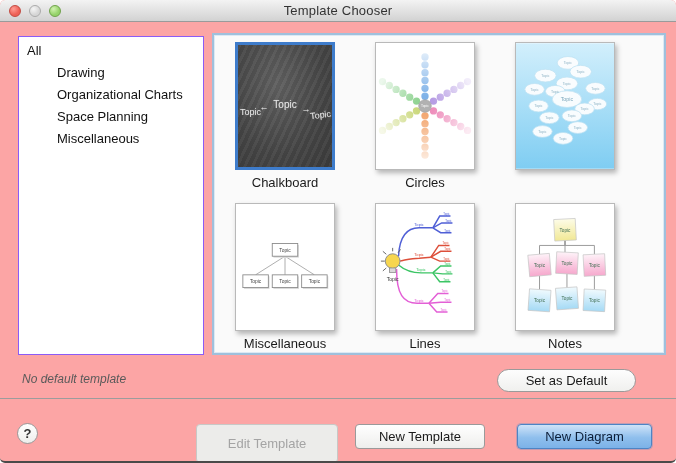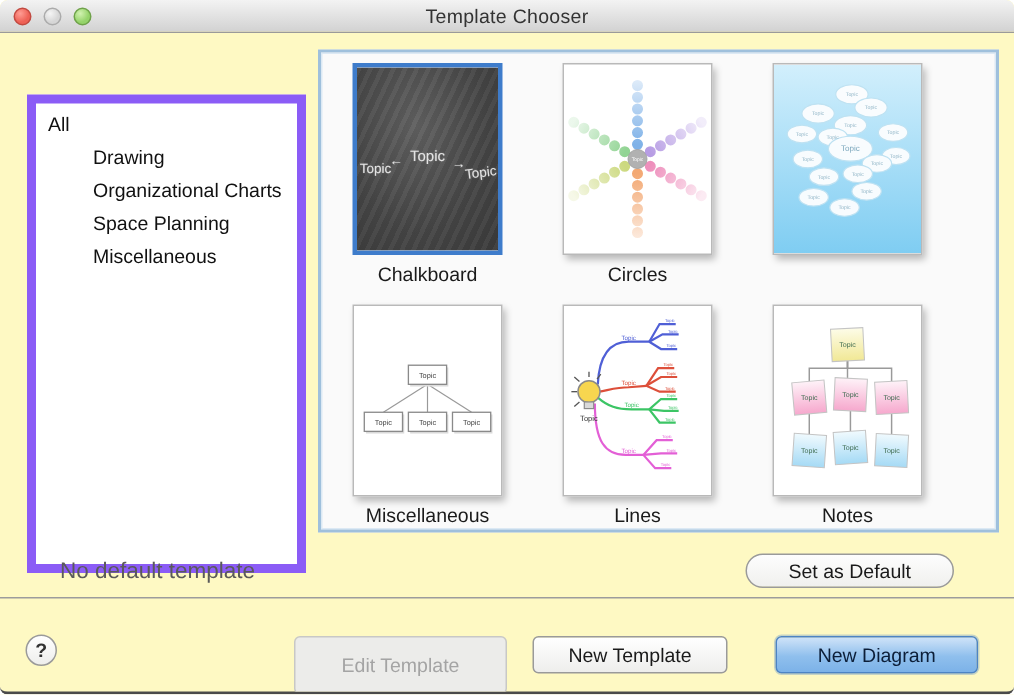--- a/index.html
+++ b/index.html
@@ -1,20 +1,20 @@
 <!DOCTYPE html>
 <html><head>
 <meta charset="utf-8">
 <style>
   html,body{margin:0;padding:0;background:#ffffff;}
   *{box-sizing:border-box;}
   .window{
     position:relative;width:676px;height:463px;
     font-family:"Liberation Sans","DejaVu Sans",sans-serif;
-    background:#fef9c3;
+    background:#fca5a5;
     border-radius:5px 5px 5px 5px;
     border-bottom:2px solid #4a4a4a;
     overflow:hidden;
   }
   
   .titlebar{
     position:absolute;left:0;top:0;width:676px;height:22px;
     background:linear-gradient(180deg,#f3f3f3,#d2d2d2);
     border-bottom:1px solid #9a9a9a;
     border-radius:5px 5px 0 0;
@@ -24,22 +24,22 @@
     font-size:13px;color:#333;letter-spacing:.2px;
   }
   .lights{position:absolute;left:9px;top:5px;display:flex;gap:8px;}
   .light{width:12px;height:12px;border-radius:50%;}
   .light.red{background:radial-gradient(circle at 35% 30%,#ff9d94,#ee6156 60%);border:1px solid #c24a41;}
   .light.gray{background:radial-gradient(circle at 35% 30%,#f5f5f5,#d6d6d6 60%);border:1px solid #ababab;}
   .light.green{background:radial-gradient(circle at 35% 30%,#d2f2b1,#95d36a 60%);border:1px solid #6fa24a;}
   
   .sidebar{
     position:absolute;left:18px;top:36px;width:186px;height:319px;
-    background:#ffffff;border:6px solid #8b5cf6;padding-top:3px;
-    font-size:13px;color:#111;overflow:hidden;margin-top:27px;
+    background:#ffffff;border:1px solid #8b5cf6;padding-top:3px;
+    font-size:13px;color:#111;overflow:hidden;
   }
   .side-item{height:22px;line-height:22px;padding-left:38px;cursor:default;white-space:nowrap;}
   .side-item.root{padding-left:8px;}
   .side-item.selected{background:#8b8b8b;color:#ffffff;}
   
   .panel{
     position:absolute;left:212px;top:33px;width:454px;height:322px;
     background:#fafafa;
     border:2px solid #9fc0dc;
     box-shadow:inset 0 0 0 1px #dce9f4;
@@ -63,21 +63,21 @@
       radial-gradient(ellipse at 42% 32%,#616161,#454545 62%,#3b3b3b);
     color:#e3e3e3;font-size:9px;
   }
   .chalk span{position:absolute;white-space:nowrap;text-shadow:0 0 1px rgba(255,255,255,.4);}
   .ch-c{left:50%;top:44%;transform:translateX(-50%);font-size:10px;}
   .ch-al{left:23%;top:47%;}
   .ch-ar{right:23%;top:48%;}
   .ch-l{left:2%;top:51%;}
   .ch-r{right:1%;top:53%;transform:rotate(-7deg);}
   
-  .status-text{position:absolute;left:40px;top:372px;font-size:15px;color:#5a5a5a;}
+  .status-text{position:absolute;left:22px;top:372px;font-size:12px;color:#5a5a5a;font-style:italic;}
   .btn{
     font-family:inherit;font-size:13px;color:#1a1a1a;
     background:linear-gradient(180deg,#ffffff,#eeeeec);
     border:1px solid #9a9a9a;border-radius:4px;cursor:default;
   }
   .btn-setdefault{
     position:absolute;right:40px;top:369px;width:139px;height:23px;
     border-radius:12px;background:linear-gradient(180deg,#fdfdfd,#f0f0ee);
   }
   

